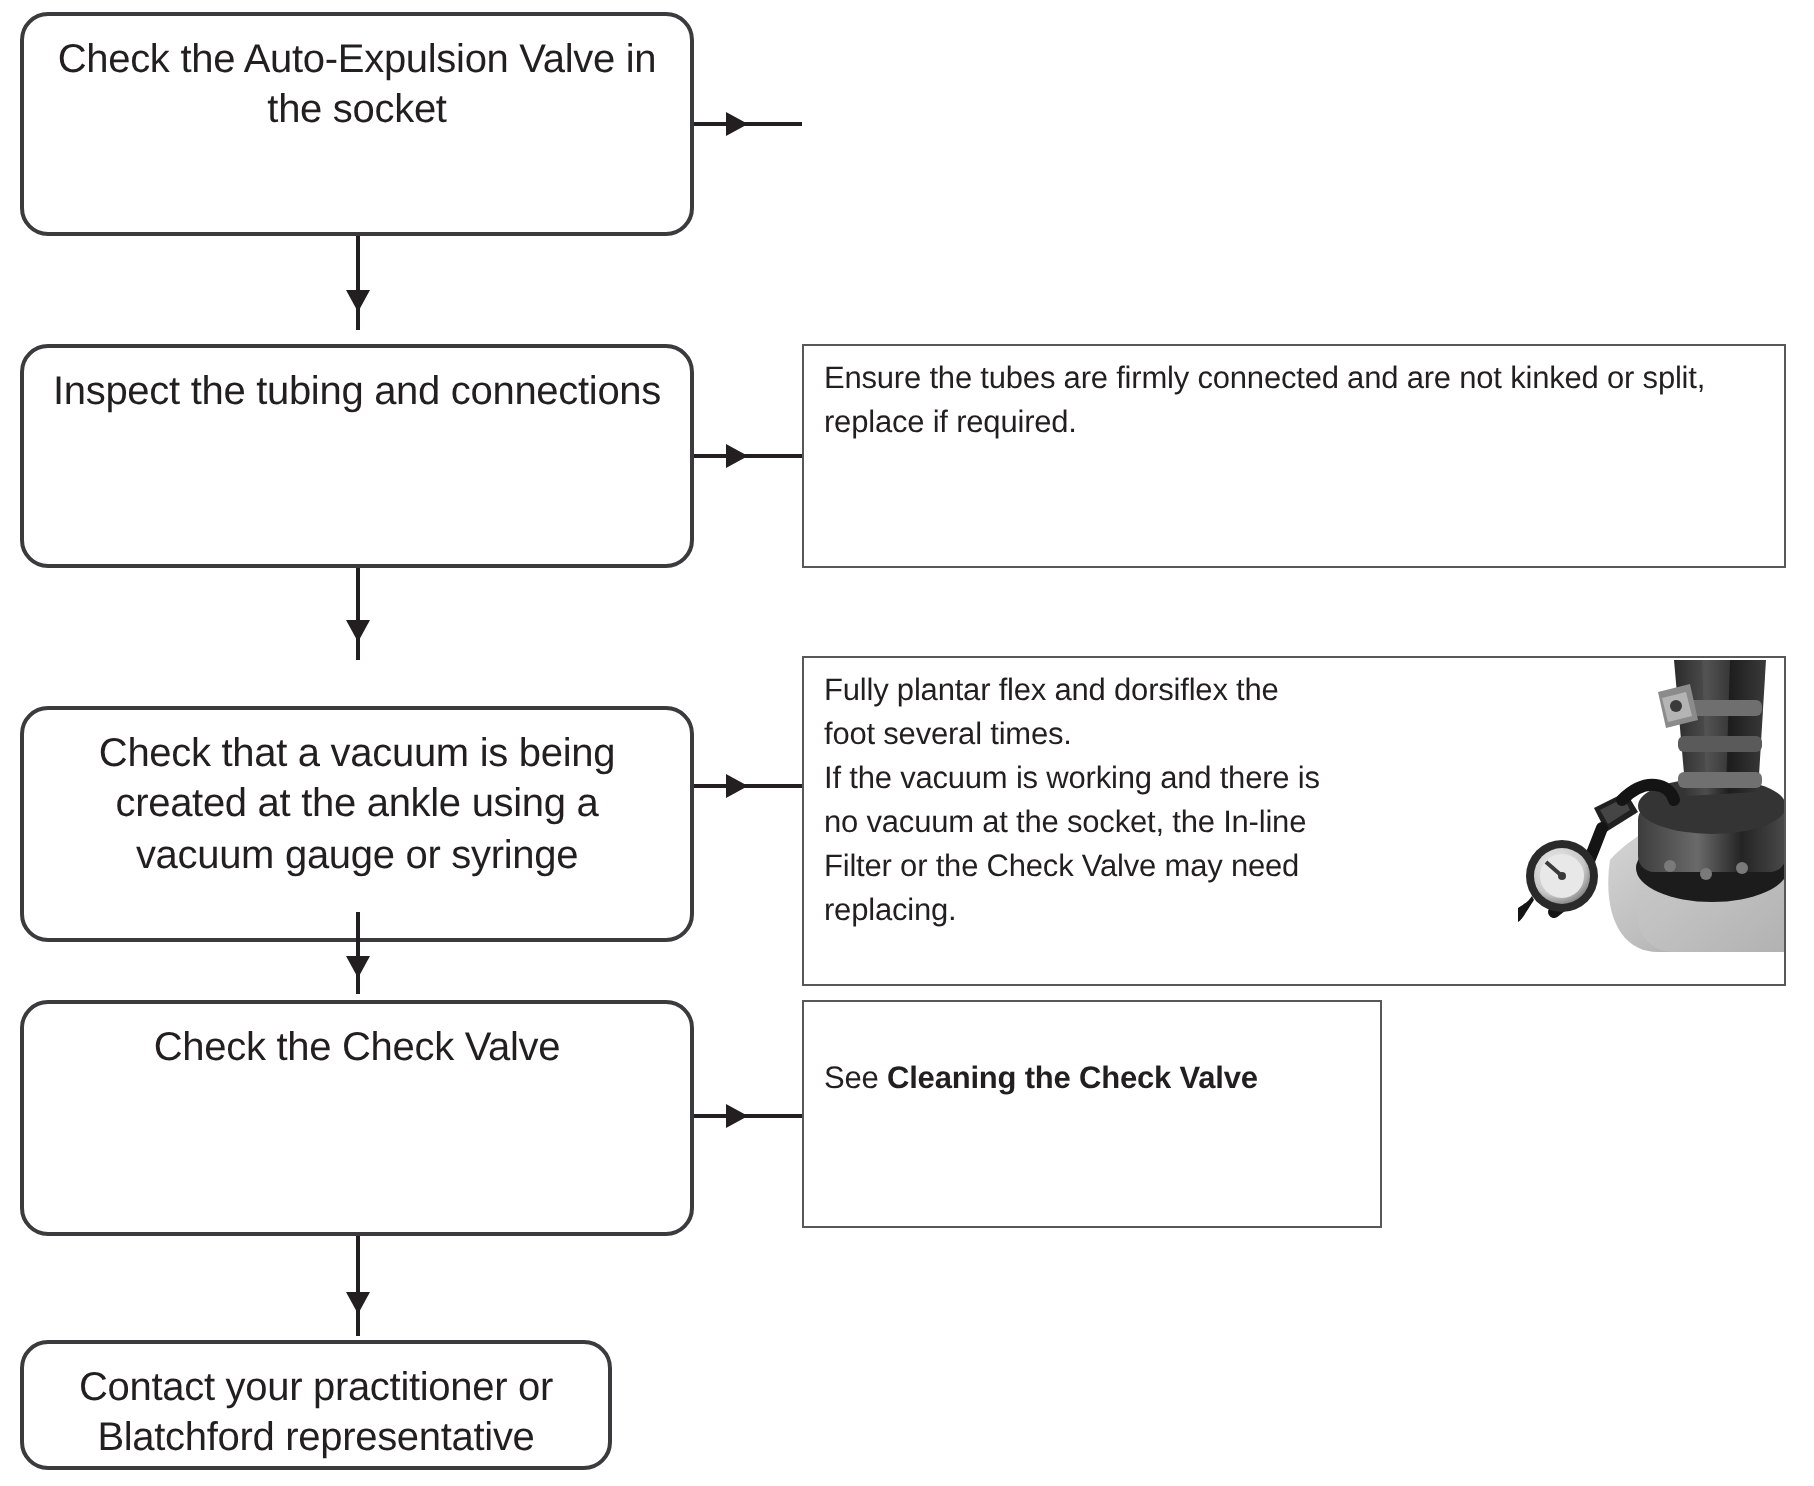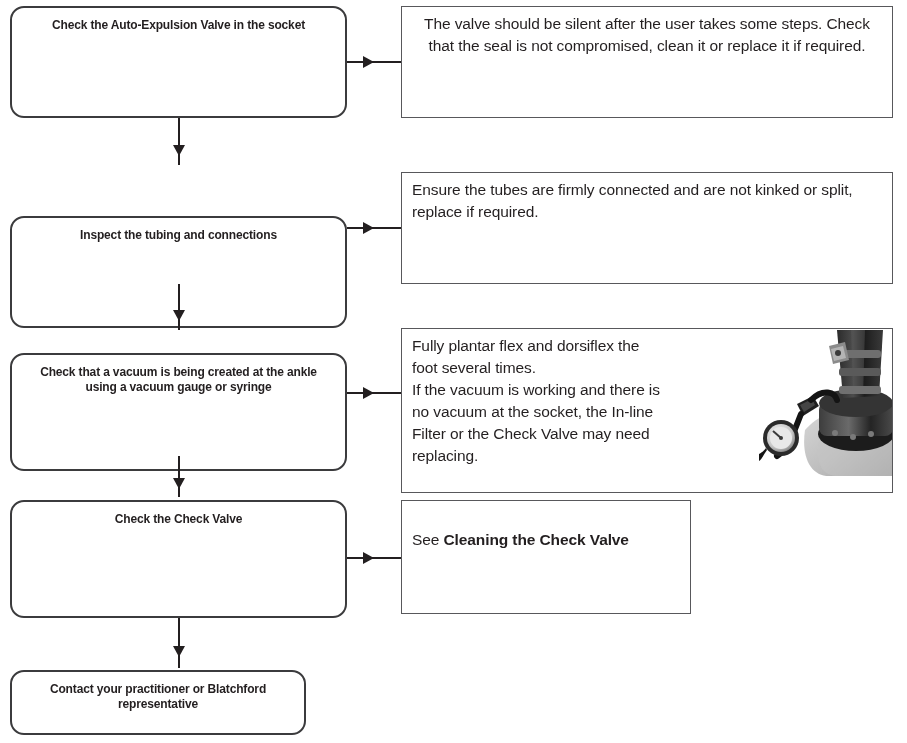--- a/index.html
+++ b/index.html
@@ -24,22 +24,22 @@
     position: absolute;
     box-sizing: border-box;
     border: 2px solid #3b3b3d;
     border-radius: 14px;
     background: #ffffff;
     display: flex;
     justify-content: center;
     align-items: flex-start;
   }
   .step-label {
-    font-weight: bold;
-    font-size: 12px;
+    font-weight: normal;
+    font-size: 20px;
     line-height: 1.27;
     text-align: center;
     padding: 10px 14px 0 14px;
     letter-spacing: -0.15px;
     color: #231f20;
   }
 
   .detail-box {
     position: absolute;
     box-sizing: border-box;
@@ -99,31 +99,28 @@
 </head>
 <body>
 
 <div id="flowchart">
 
   <div class="step-box" style="left:10px; top:6px; width:337px; height:112px;">
     <div class="step-label">Check the Auto-Expulsion Valve
 in the socket</div>
   </div>
 
-  <div class="detail-box" style="left:401px; top:6px; width:492px; height:112px;">
-    <div class="detail-text center">The valve should be silent after the user takes some steps. Check that the seal is not compromised, clean it or replace it if required.</div>
-  </div>
 
   <div class="hline" style="left:347px; top:61px; width:54px;"></div>
   <div class="arrow-right" style="left:363px; top:56px;"></div>
 
   <div class="vline" style="left:178px; top:118px; height:47px;"></div>
   <div class="arrow-down" style="left:173px; top:145px;"></div>
 
-  <div class="step-box" style="left:10px; top:172px; width:337px; height:112px;margin-top:44px;">
+  <div class="step-box" style="left:10px; top:172px; width:337px; height:112px;">
     <div class="step-label">Inspect the tubing and connections</div>
   </div>
 
   <div class="detail-box" style="left:401px; top:172px; width:492px; height:112px;">
     <div class="detail-text left"> Ensure the tubes are firmly connected and are not kinked or split, replace if required.</div>
   </div>
 
   <div class="hline" style="left:347px; top:227px; width:54px;"></div>
   <div class="arrow-right" style="left:363px; top:222px;"></div>
 

